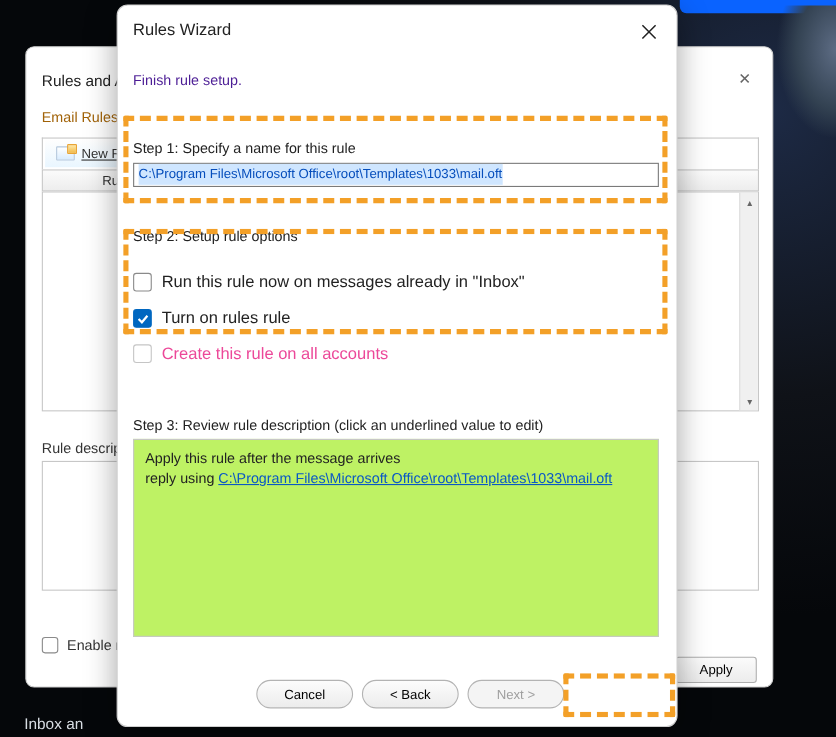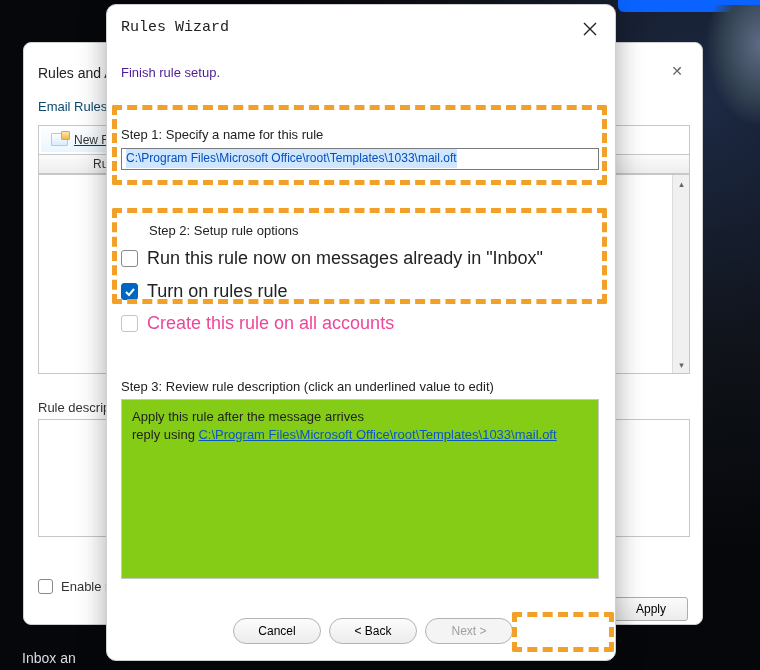--- a/index.html
+++ b/index.html
@@ -12,21 +12,21 @@
   .bg-blob{position:absolute;left:680px;top:5px;width:80px;height:120px;background:radial-gradient(ellipse 60px 90px at 80px 40px,#5d6c84 0,#334252 60%,transparent 90%);}
   .btm-text{position:absolute;left:22px;top:650px;color:#d8dde3;font-size:14px;}
   
   .rules-window{
     position:absolute;left:23px;top:42px;width:680px;height:583px;
     background:#fff;border:1px solid #d0d0d0;border-radius:8px;
   }
   .rules-title{position:absolute;left:14px;top:22px;font-size:14px;color:#222;}
   .rules-close{position:absolute;right:11px;top:14px;width:28px;height:28px;display:flex;align-items:center;justify-content:center;color:#666;font-size:14px;}
   .rules-close::before{content:"✕";}
-  .email-rules-header{position:absolute;left:14px;top:56px;font-size:13px;color:#0c4a6e;}
+  .email-rules-header{position:absolute;left:14px;top:56px;font-size:13px;color:#a16207;}
   .tabbar{position:absolute;left:14px;top:82px;width:652px;height:29px;border:1px solid #c7c7c7;border-bottom:none;background:#fff;}
   .newrule-tab{position:absolute;left:2px;top:1px;height:25px;padding:0 10px;background:linear-gradient(#fefefe,#e9f6ff);display:flex;align-items:center;gap:6px;font-size:12px;color:#333;text-decoration:underline;}
   .newrule-icon{width:17px;height:13px;background:linear-gradient(#fff,#d8ecff);border:1px solid #b5c8dd;border-radius:1px;position:relative;}
   .newrule-icon::after{content:"";position:absolute;right:-3px;top:-3px;width:7px;height:7px;border:1px solid #e8a436;border-radius:1px;background:linear-gradient(#ffe9a8,#f1b948);}
   .rule-list-head{position:absolute;left:14px;top:111px;width:652px;height:20px;border:1px solid #c7c7c7;background:linear-gradient(#fbfbfb,#ededed);}
   .rule-list-head span{position:absolute;left:54px;top:2px;font-size:12px;color:#333;}
   .rule-list-body{position:absolute;left:14px;top:131px;width:652px;height:200px;border:1px solid #c7c7c7;background:#fff;}
   .rule-list-body .sb{position:absolute;right:0;top:0;width:17px;height:100%;background:#f0f0f0;border-left:1px solid #dcdcdc;}
   .rule-list-body .sb .up,.rule-list-body .sb .dn{position:absolute;left:0;width:17px;height:17px;display:flex;align-items:center;justify-content:center;font-size:9px;color:#666;}
   .rule-list-body .sb .up{top:0}.rule-list-body .sb .dn{bottom:0}
@@ -34,37 +34,37 @@
   .rule-desc-box{position:absolute;left:14px;top:376px;width:652px;height:118px;border:1px solid #c7c7c7;background:#fff;}
   .enable-row{position:absolute;left:14px;top:536px;display:flex;align-items:center;gap:8px;font-size:13px;color:#333;}
   .enable-row .cb{width:15px;height:15px;border:1px solid #8a8a8a;border-radius:3px;background:#fff;}
   .apply-btn{position:absolute;right:14px;top:554px;width:74px;height:24px;border:1px solid #adadad;border-radius:3px;background:linear-gradient(#fbfbfb,#ececec);font-size:12px;display:flex;align-items:center;justify-content:center;}
   
   .wizard{
     position:absolute;left:106px;top:4px;width:510px;height:657px;
     background:#fff;border:1px solid #cfcfcf;border-radius:10px;
     box-shadow:0 8px 28px rgba(0,0,0,.35);
   }
-  .wiz-title{position:absolute;left:14px;top:14px;font-size:15px;color:#222;font-family:Liberation Mono, monospace;}
+  .wiz-title{position:absolute;left:14px;top:14px;font-size:15px;color:#222;}
   .wiz-close{position:absolute;right:10px;top:9px;width:30px;height:30px;display:flex;align-items:center;justify-content:center;color:#333;font-size:15px;cursor:pointer;}
   .wiz-close svg{width:14px;height:14px;}
   .wiz-sub{position:absolute;left:14px;top:60px;font-size:13px;color:#4c1d95;}
   .step-label{font-size:13px;color:#222;}
   .step1{position:absolute;left:14px;top:122px;}
   .name-input{position:absolute;left:14px;top:143px;width:478px;height:22px;border:1px solid #7a7a7a;background:#fff;padding:0 4px;font-size:12px;color:#064ebc;}
   .name-input .sel{background:#cfe6ff;display:inline-block;line-height:19px;}
-  .step2{position:absolute;left:14px;top:218px;margin-left:28px;}
-  .opt{position:absolute;left:14px;display:flex;align-items:center;gap:9px;font-size:18px;color:#222;}
+  .step2{position:absolute;left:14px;top:202px;}
+  .opt{position:absolute;left:14px;display:flex;align-items:center;gap:9px;font-size:15px;color:#222;}
   .opt1{top:243px;} .opt2{top:276px;} .opt3{top:308px;color:#ec4899;}
   .checkbox{width:17px;height:17px;border:1px solid #8a8a8a;border-radius:3px;background:#fff;display:flex;align-items:center;justify-content:center;}
   .checkbox.disabled{border-color:#c5c5c5;}
   .checkbox.checked{background:#0067c0;border-color:#0067c0;color:#fff;}
   .checkbox.checked svg{width:12px;height:12px;}
   .step3{position:absolute;left:14px;top:374px;}
-  .desc-box{position:absolute;left:14px;top:394px;width:478px;height:180px;border:1px solid #c7c7c7;background:#84cc16;padding:8px 10px;font-size:13px;color:#222;line-height:18px;}
+  .desc-box{position:absolute;left:14px;top:394px;width:478px;height:180px;border:1px solid #c7c7c7;background:#bef264;padding:8px 10px;font-size:13px;color:#222;line-height:18px;}
   .desc-box a{color:#0a58c5;text-decoration:underline;cursor:pointer;}
   .btn-row{position:absolute;left:0;bottom:14px;width:100%;height:28px;}
   .wbtn{position:absolute;top:0;width:88px;height:26px;border:1px solid #b3b3b3;border-radius:13px;background:linear-gradient(#fcfcfc,#ececec);font-size:12px;display:flex;align-items:center;justify-content:center;cursor:pointer;}
   .wbtn.disabled{color:#9f9f9f;background:#f4f4f4;}
   #btn-cancel{left:126px}#btn-back{left:222px}#btn-next{left:318px}#btn-finish{left:414px}
   
   .annot{position:absolute;border:5px dashed #f3a028;border-radius:2px;pointer-events:none;}
 </style>
 </head>
 <body>

